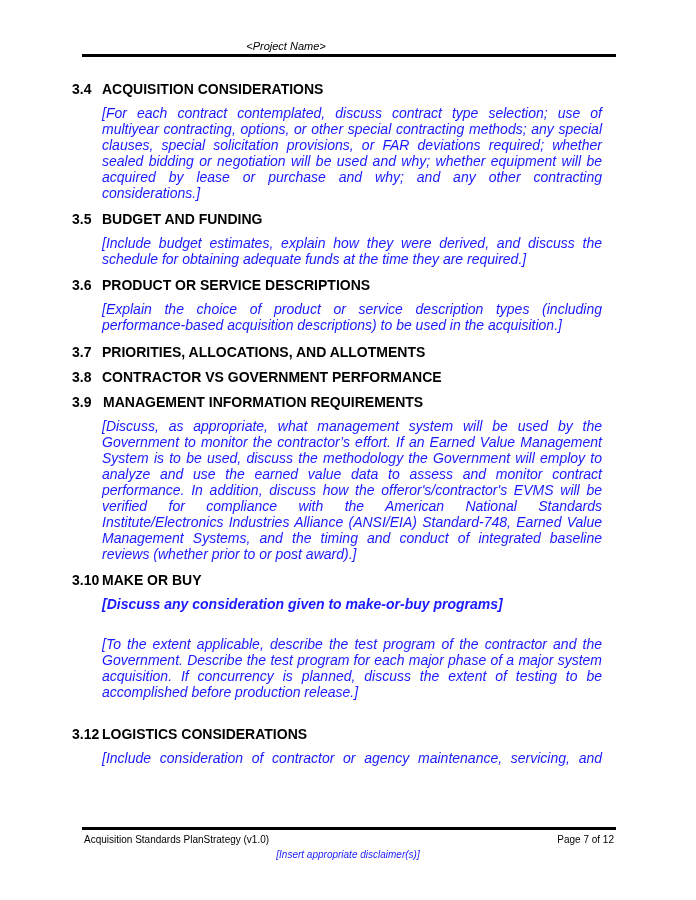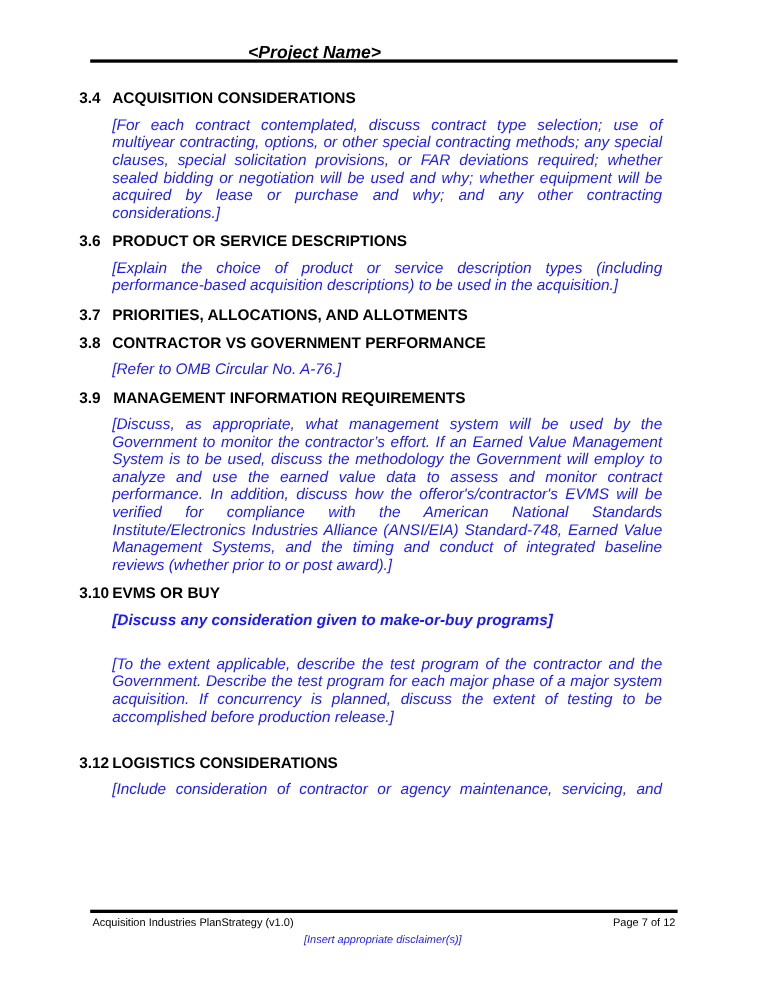--- a/index.html
+++ b/index.html
@@ -19,22 +19,22 @@
       position: absolute;
       left: 0; top: 0;
       width: 696px; height: 900px;
     }
     .header-title {
       position: absolute;
       top: 40px;
       left: 0;
       width: 572px;
       text-align: center;
-      font-size: 16px;
-      font-weight: bold;
+      font-size: 11px;
+      font-weight: normal;
       font-style: italic;
     }
     .header-rule {
       position: absolute;
       top: 54px;
       left: 82px;
       width: 534px;
       height: 3px;
       background: #000;
     }
@@ -113,54 +113,57 @@
   <div class="header-title">&lt;Project Name&gt;</div>
   <div class="header-rule"></div>
 
   <div class="content">
 
     <div class="section s34">
       <div class="heading"><span class="num">3.4</span><span>ACQUISITION CONSIDERATIONS</span></div>
       <div class="body">[For each contract contemplated, discuss contract type selection; use of multiyear contracting, options, or other special contracting methods; any special clauses, special solicitation provisions, or FAR deviations required; whether sealed bidding or negotiation will be used and why; whether equipment will be acquired by lease or purchase and why; and any other contracting considerations.]</div>
     </div>
 
+    <div class="section s35">
+      <div class="heading"><span class="num">3.5</span><span>BUDGET AND FUNDING</span></div>
+      <div class="body">[Include budget estimates, explain how they were derived, and discuss the schedule for obtaining adequate funds at the time they are required.]</div>
+    </div>
 
     <div class="section s36">
       <div class="heading"><span class="num">3.6</span><span>PRODUCT OR SERVICE DESCRIPTIONS</span></div>
       <div class="body">[Explain the choice of product or service description types (including performance-based acquisition descriptions) to be used in the acquisition.]</div>
     </div>
 
     <div class="section s37">
       <div class="heading"><span class="num">3.7</span><span>PRIORITIES, ALLOCATIONS, AND ALLOTMENTS</span></div>
     </div>
 
     <div class="section s38">
       <div class="heading"><span class="num">3.8</span><span>CONTRACTOR VS GOVERNMENT PERFORMANCE</span></div>
-      <div class="body">[Refer to OMB Circular No. A-76.]</div>
     </div>
 
     <div class="section s39">
       <div class="heading"><span class="num">3.9</span><span>MANAGEMENT INFORMATION REQUIREMENTS</span></div>
       <div class="body">[Discuss, as appropriate, what management system will be used by the Government to monitor the contractor’s effort. If an Earned Value Management System is to be used, discuss the methodology the Government will employ to analyze and use the earned value data to assess and monitor contract performance. In addition, discuss how the offeror's/contractor's EVMS will be verified for compliance with the American National Standards Institute/Electronics Industries Alliance (ANSI/EIA) Standard-748, Earned Value Management Systems, and the timing and conduct of integrated baseline reviews (whether prior to or post award).]</div>
     </div>
 
     <div class="section s310">
-      <div class="heading"><span class="num">3.10</span><span>EVMS OR BUY</span></div>
+      <div class="heading"><span class="num">3.10</span><span>MAKE OR BUY</span></div>
       <div class="body">[Discuss any consideration given to make-or-buy programs]</div>
     </div>
 
     <div class="section s311">
       <div class="body">[To the extent applicable, describe the test program of the contractor and the Government. Describe the test program for each major phase of a major system acquisition. If concurrency is planned, discuss the extent of testing to be accomplished before production release.]</div>
     </div>
 
     <div class="section s312">
       <div class="heading"><span class="num">3.12</span><span>LOGISTICS CONSIDERATIONS</span></div>
       <div class="body" style="text-align-last: justify;">[Include consideration of contractor or agency maintenance, servicing, and</div>
     </div>
 
   </div>
 
   <div class="footer-rule"></div>
-  <div class="footer-left">Acquisition Industries PlanStrategy (v1.0)</div>
+  <div class="footer-left">Acquisition Standards PlanStrategy (v1.0)</div>
   <div class="footer-right">Page 7 of 12</div>
   <div class="footer-disclaimer">[Insert appropriate disclaimer(s)]</div>
 
 </div>
 
 </body></html>

